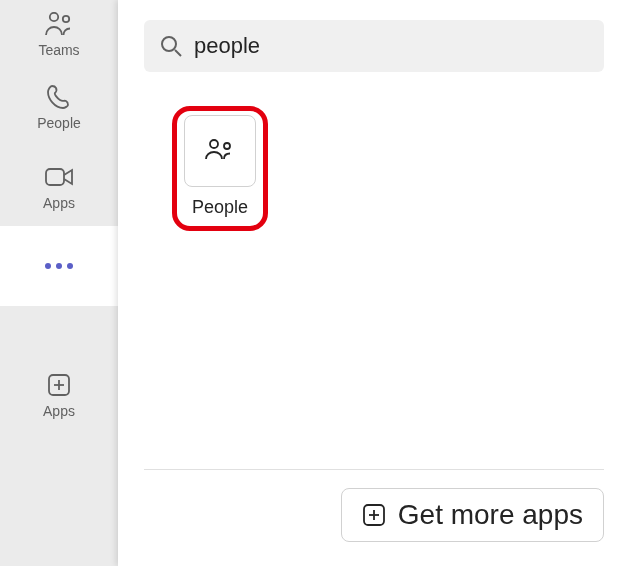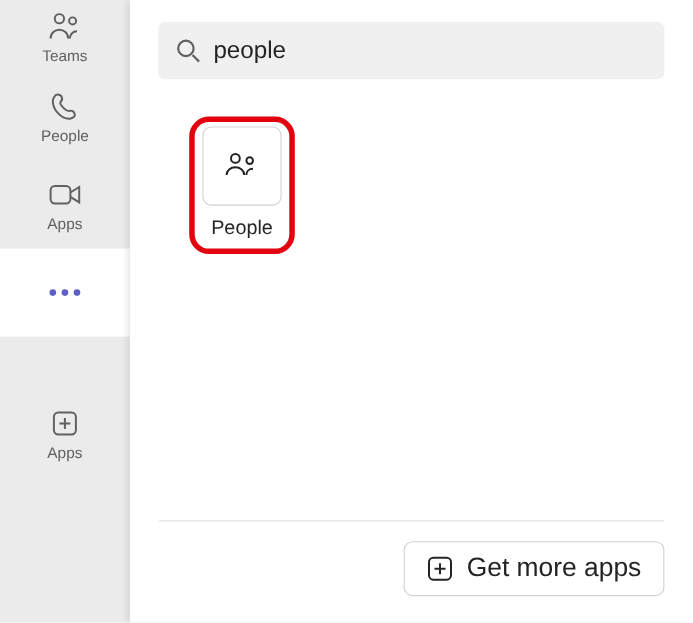--- a/index.html
+++ b/index.html
@@ -110,21 +110,21 @@
     justify-content: flex-end;
   }
   .get-more {
     display: flex;
     align-items: center;
     gap: 12px;
     border: 1px solid #d1d1d1;
     border-radius: 8px;
     padding: 10px 20px;
     background: #fff;
-    font-size: 24px;
+    font-size: 28px;
     color: #242424;
     cursor: pointer;
     font-family: inherit;
   }
   svg { display: block; }
 </style>
 </head>
 <body>
 
 <div class="app">

